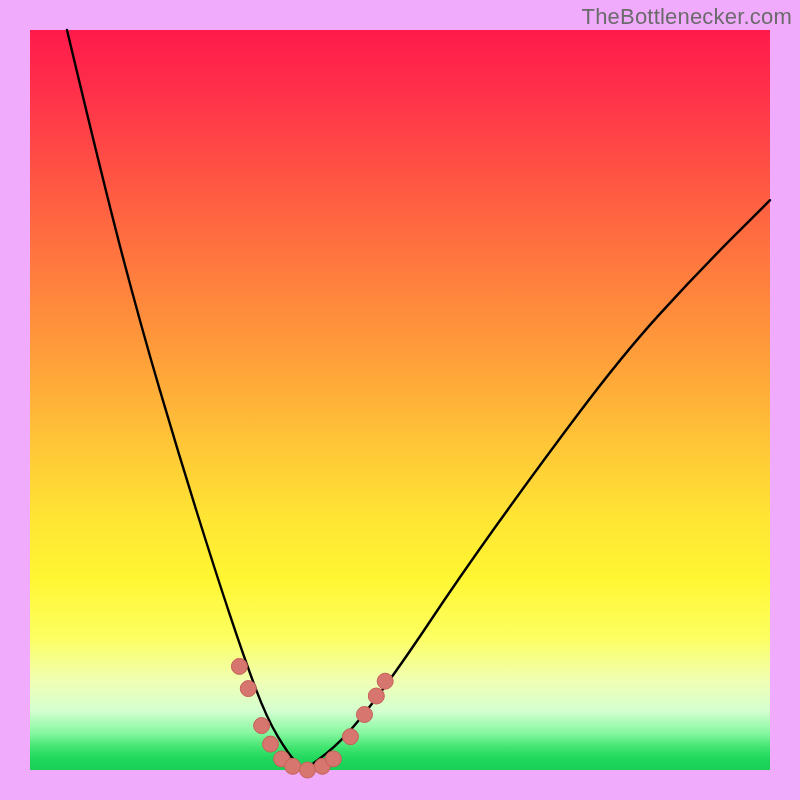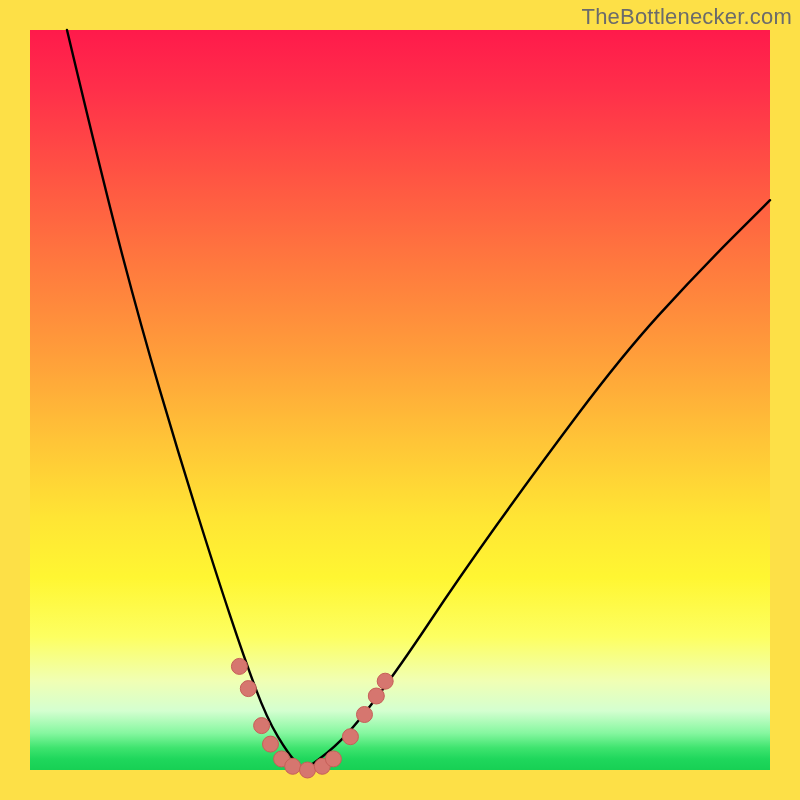--- a/index.html
+++ b/index.html
@@ -8,21 +8,21 @@
     width: 800px;
     height: 800px;
     background: #000;
     font-family: Arial, Helvetica, sans-serif;
     overflow: hidden;
   }
   .stage {
     position: relative;
     width: 800px;
     height: 800px;
-    background: #fde047;
+    background: #f0abfc;
     text-align: right;
   }
   .plot {
     position: absolute;
     left: 30px;
     top: 30px;
     width: 740px;
     height: 740px;
     
     background: linear-gradient(

